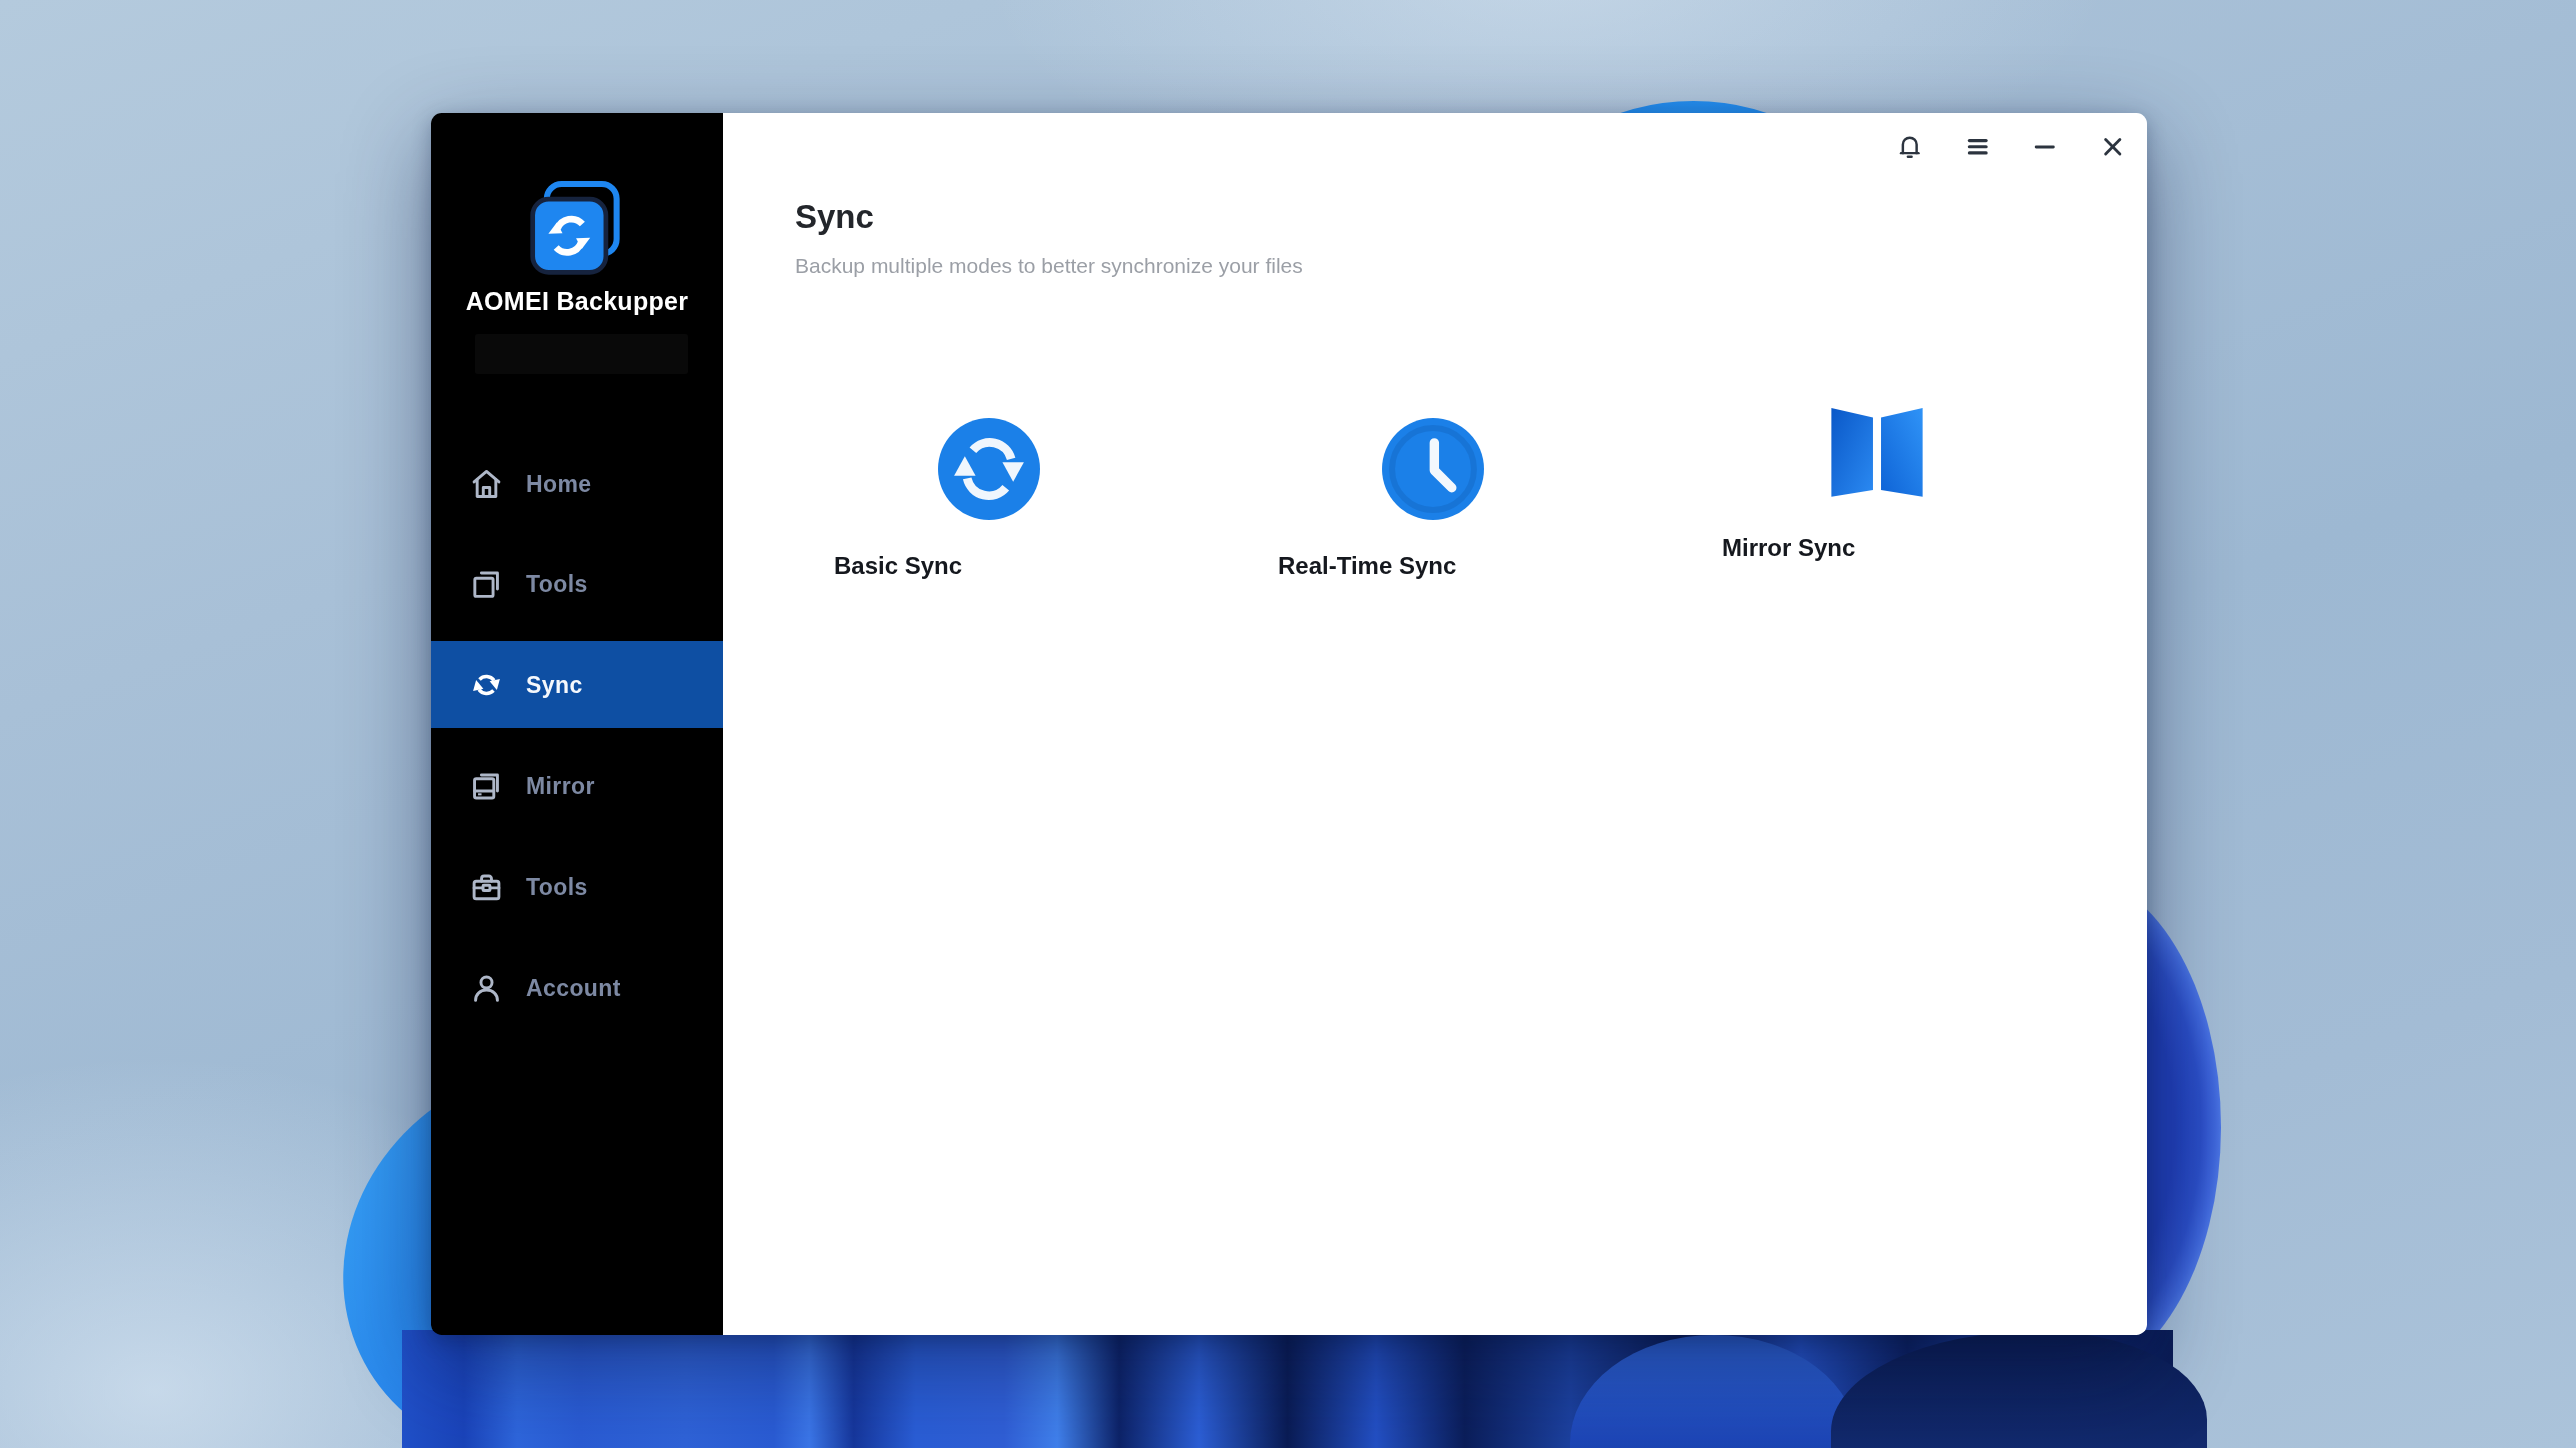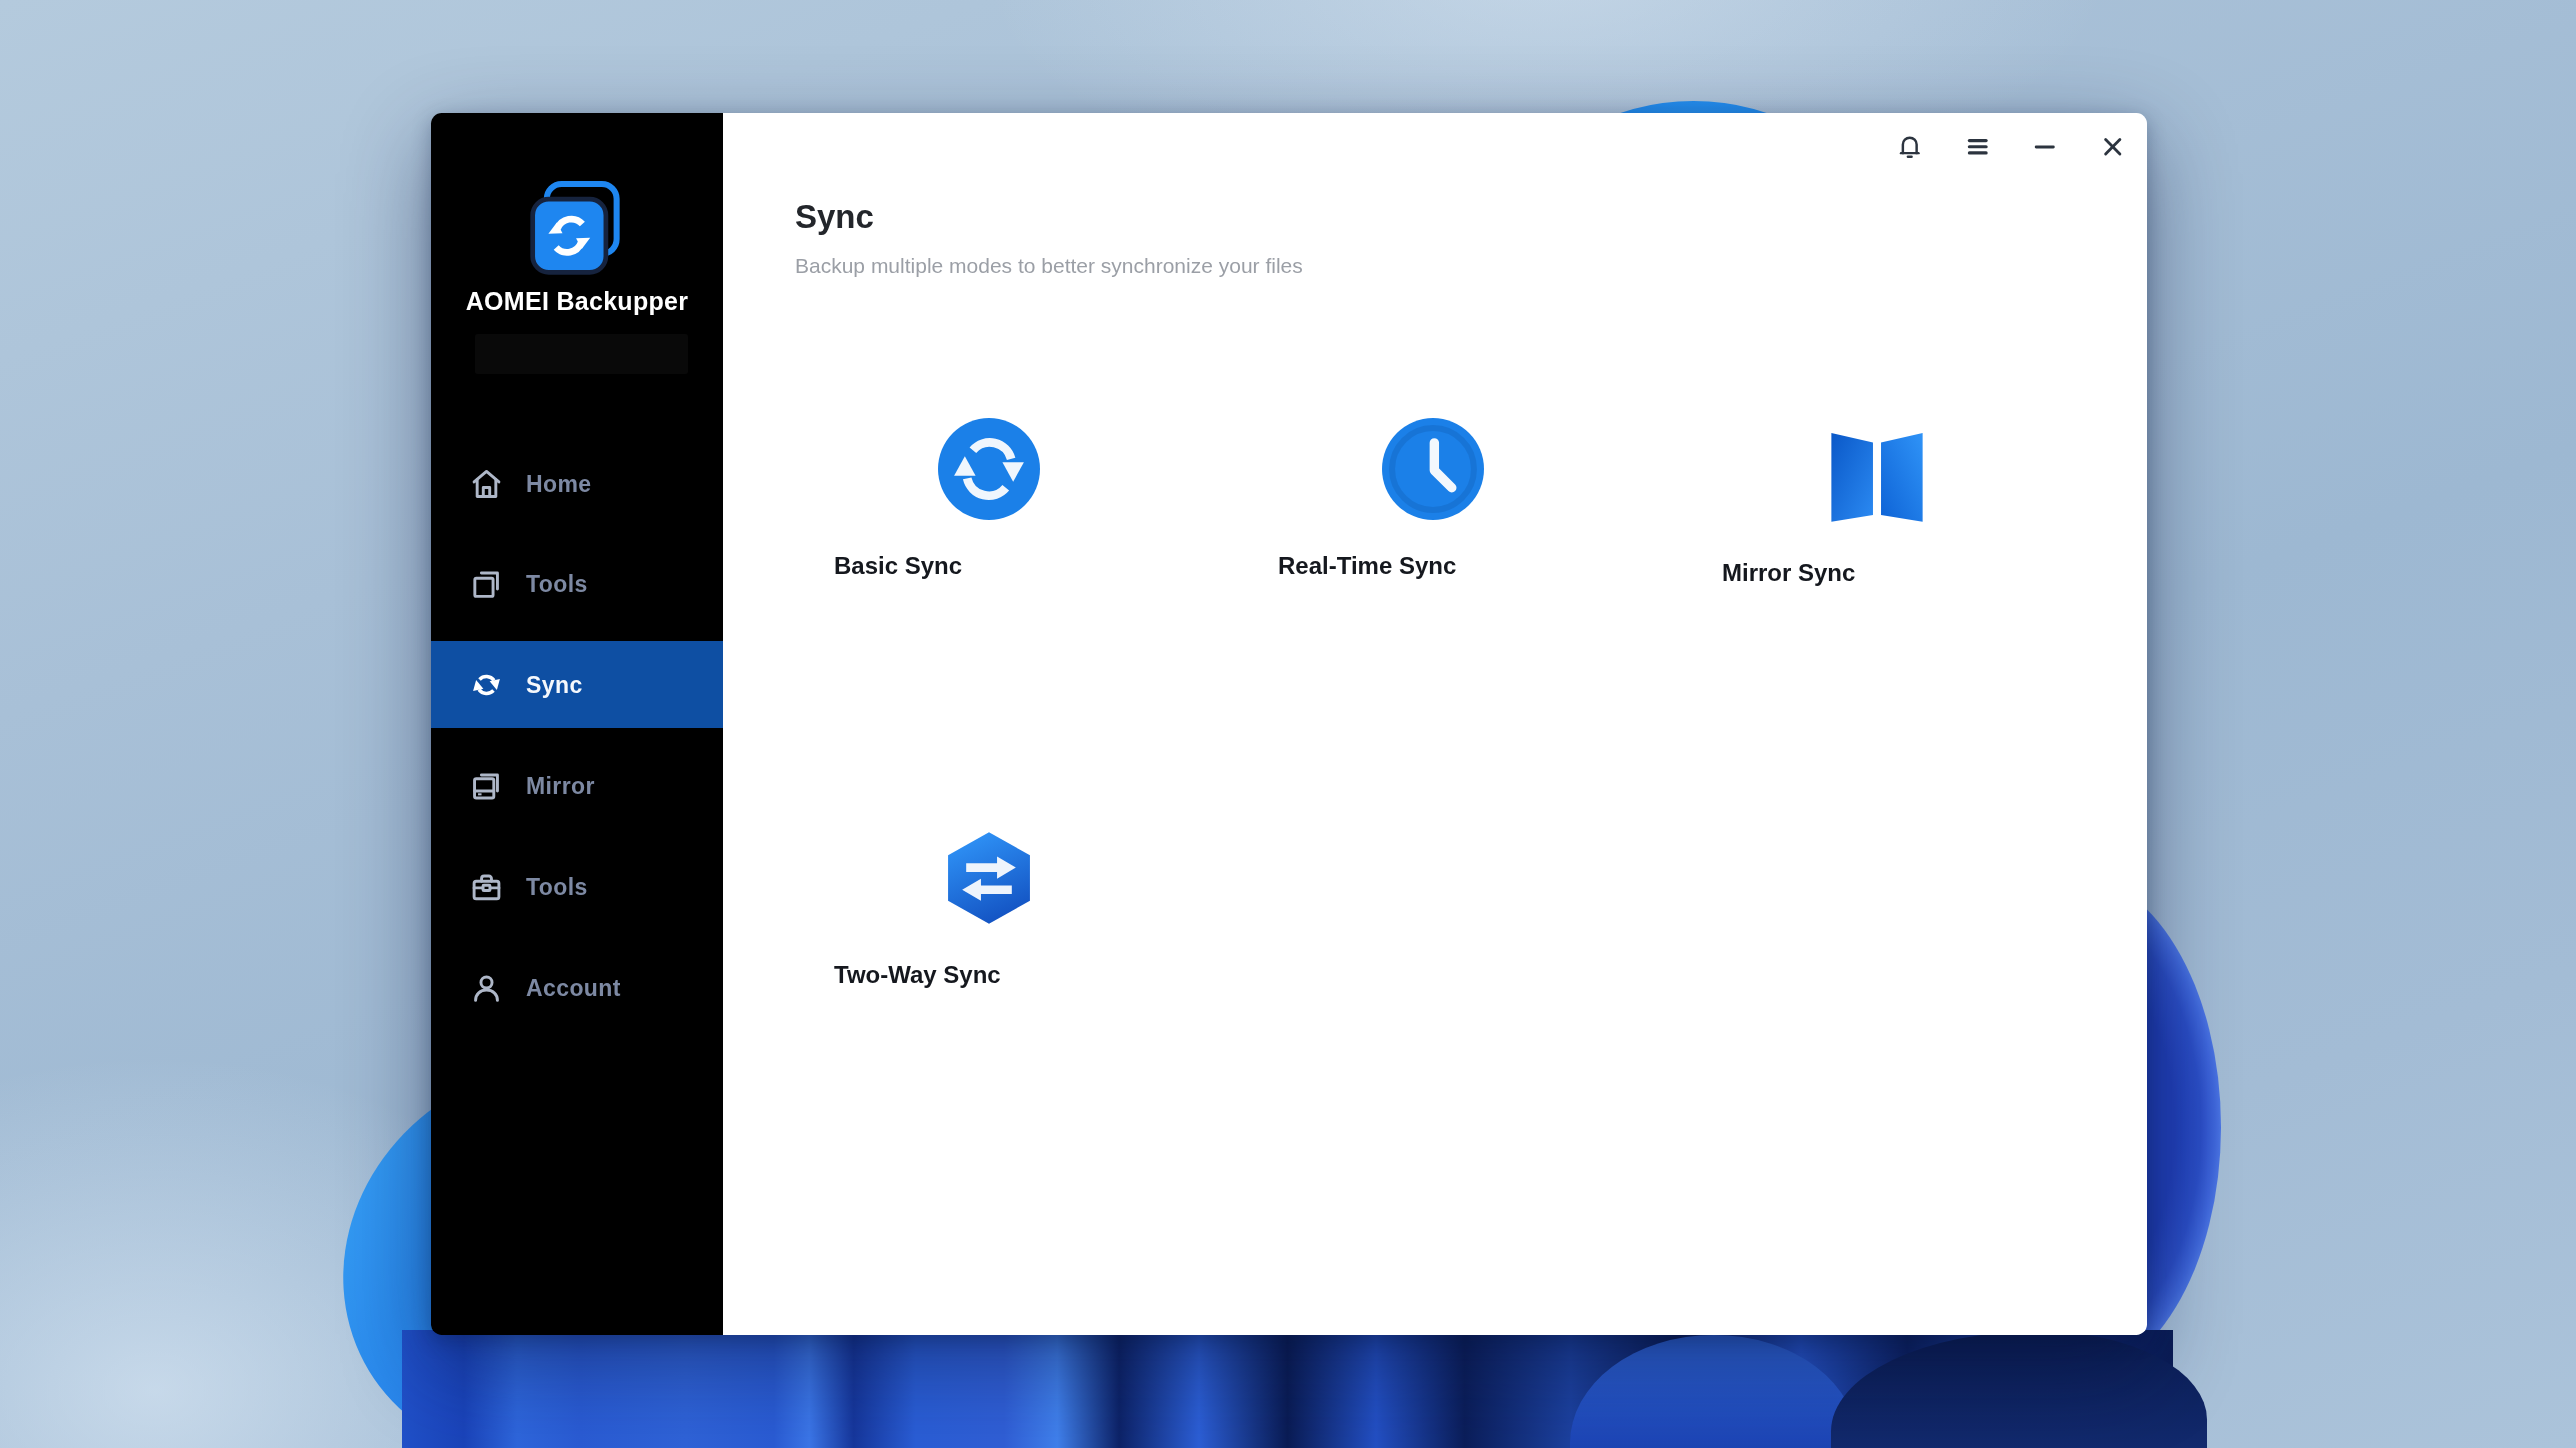--- a/index.html
+++ b/index.html
@@ -70,21 +70,21 @@
   .ctrl-btn svg { width:29.5px; height:29.5px; }
   .page-title { position:absolute; left:72px; top:85px; font-size:33px; line-height:1.15;
     font-weight:700; color:#23262b; }
   .page-subtitle { position:absolute; left:72px; top:141px; font-size:21px; color:#9b9fa6; }
 
   .mode-card { position:absolute; width:309px; cursor:default; }
   .mode-card .mode-icon { display:block; width:102px; height:102px; margin:0 auto; }
   .mode-card .mode-label { margin-top:32px; font-size:24px; font-weight:600; color:#15181e; }
   .mode-0 { left:111px;  top:305px; }
   .mode-1 { left:555px;  top:305px; }
-  .mode-2 { left:999px; top:312px; }
+  .mode-2 { left:999px; top:287px; }
   .mode-3 { left:111px;  top:714px; }
 </style>
 </head>
 <body>
 
 <div class="desktop-glow"></div>
 <div class="bloom-shape petal-top"></div>
 <div class="bloom-shape petal-left"></div>
 <div class="bloom-shape petal-right"></div>
 <div class="bloom-shape bloom-band"></div>
@@ -258,32 +258,16 @@
                 <stop offset="1" stop-color="#0E63D6"></stop>
             </linearGradient>
           </defs>
           <polygon points="8,12 70,26 70,134 8,144" fill="url(#mirL)"></polygon>
           <polygon points="82,26 144,12 144,144 82,134" fill="url(#mirR)"></polygon>
         </svg>
       </span>
       <div class="mode-label">Mirror Sync</div>
     </div>
 
-    <div class="mode-card mode-3">
-      <span class="mode-icon">
-        <svg viewBox="0 0 152 152">
-          <defs>
-            <linearGradient id="hexG" x1="0.3" y1="0" x2="0.7" y2="1">
-              <stop offset="0" stop-color="#2F93F7"></stop>
-                <stop offset="1" stop-color="#1250C0"></stop>
-            </linearGradient>
-          </defs>
-          <polygon points="76,8 137,42 137,110 76,144 15,110 15,42" fill="url(#hexG)"></polygon>
-          <polygon points="42,54 88,54 88,44 116,60.5 88,77 88,67 42,67" fill="#EEF4FC"></polygon>
-          <polygon points="110,87 64,87 64,77 36,93.5 64,110 64,100 110,100" fill="#EEF4FC"></polygon>
-        </svg>
-      </span>
-      <div class="mode-label">Two-Way Sync</div>
-    </div>
 
   </main>
 </div>
 
 
 </body></html>

